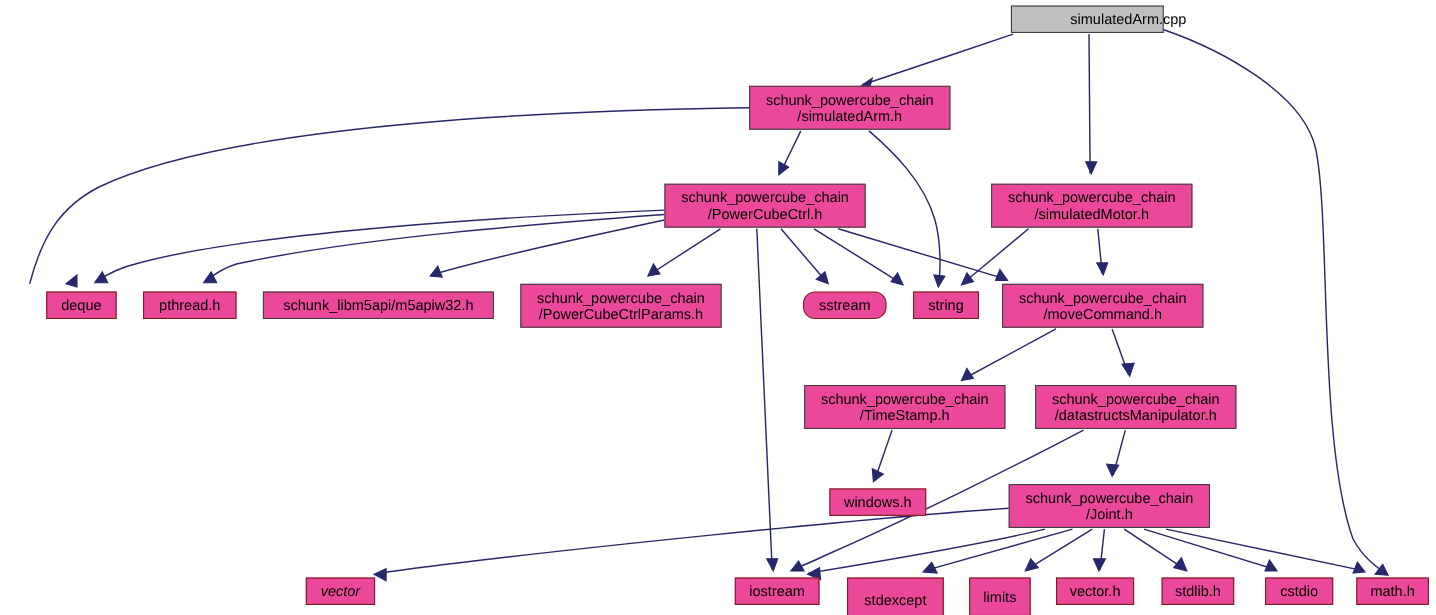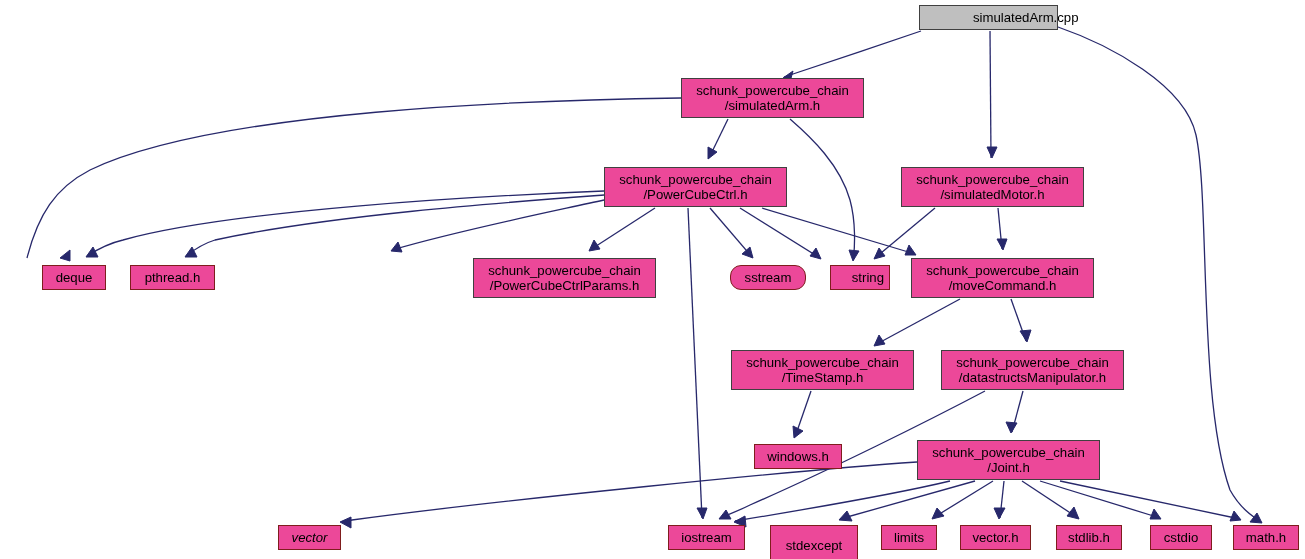--- a/index.html
+++ b/index.html
@@ -121,34 +121,35 @@
     </svg>
 <div class="node root" style="left: 919px; top: 5px; width: 139px; height: 25px;"><span class="node-label">simulatedArm.cpp</span></div>
     <div class="node local" style="left: 681px; top: 78px; width: 183px; height: 40px;"><span class="node-label">schunk_powercube_chain
 /simulatedArm.h</span></div>
     <div class="node local" style="left: 604px; top: 167px; width: 183px; height: 40px;"><span class="node-label">schunk_powercube_chain
 /PowerCubeCtrl.h</span></div>
     <div class="node local" style="left: 901px; top: 167px; width: 183px; height: 40px;"><span class="node-label">schunk_powercube_chain
 /simulatedMotor.h</span></div>
     <div class="node sys" style="left: 42px; top: 265px; width: 64px; height: 25px;"><span class="node-label">deque</span></div>
     <div class="node sys" style="left: 130px; top: 265px; width: 85px; height: 25px;"><span class="node-label">pthread.h</span></div>
+    <div class="node local" style="left: 239px; top: 265px; width: 210px; height: 25px;"><span class="node-label">schunk_libm5api/m5apiw32.h</span></div>
     <div class="node local" style="left: 473px; top: 258px; width: 183px; height: 40px;"><span class="node-label">schunk_powercube_chain
 /PowerCubeCtrlParams.h</span></div>
     <div class="node sys" style="left: 730px; top: 265px; width: 76px; height: 25px; border-radius: 11px;"><span class="node-label">sstream</span></div>
-    <div class="node sys" style="left: 830px; top: 265px; width: 60px; height: 25px; text-align: right;"><span class="node-label">string</span></div>
+    <div class="node sys" style="left: 830px; top: 265px; width: 60px; height: 25px;"><span class="node-label">string</span></div>
     <div class="node local" style="left: 911px; top: 258px; width: 183px; height: 40px;"><span class="node-label">schunk_powercube_chain
 /moveCommand.h</span></div>
     <div class="node local" style="left: 731px; top: 350px; width: 183px; height: 40px;"><span class="node-label">schunk_powercube_chain
 /TimeStamp.h</span></div>
     <div class="node local" style="left: 941px; top: 350px; width: 183px; height: 40px;"><span class="node-label">schunk_powercube_chain
 /datastructsManipulator.h</span></div>
     <div class="node sys" style="left: 754px; top: 444px; width: 88px; height: 25px; justify-content: flex-end;"><span class="node-label">windows.h</span></div>
     <div class="node local" style="left: 917px; top: 440px; width: 183px; height: 40px;"><span class="node-label">schunk_powercube_chain
 /Joint.h</span></div>
     <div class="node sys" style="left: 278px; top: 525px; width: 63px; height: 25px; font-style: italic;"><span class="node-label">vector</span></div>
     <div class="node sys" style="left: 668px; top: 525px; width: 77px; height: 25px;"><span class="node-label">iostream</span></div>
     <div class="node sys" style="left: 770px; top: 525px; width: 88px; height: 41px;"><span class="node-label">stdexcept</span></div>
-    <div class="node sys" style="left: 881px; top: 525px; width: 56px; height: 25px;"><span class="node-label">limits</span></div>
+    <div class="node sys" style="left: 881px; top: 525px; width: 56px; height: 35px;"><span class="node-label">limits</span></div>
     <div class="node sys" style="left: 960px; top: 525px; width: 71px; height: 25px;"><span class="node-label">vector.h</span></div>
     <div class="node sys" style="left: 1056px; top: 525px; width: 66px; height: 25px;"><span class="node-label">stdlib.h</span></div>
     <div class="node sys" style="left: 1150px; top: 525px; width: 62px; height: 25px;"><span class="node-label">cstdio</span></div>
     <div class="node sys" style="left: 1233px; top: 525px; width: 66px; height: 25px;"><span class="node-label">math.h</span></div>
   </div>
 
 </body></html>

